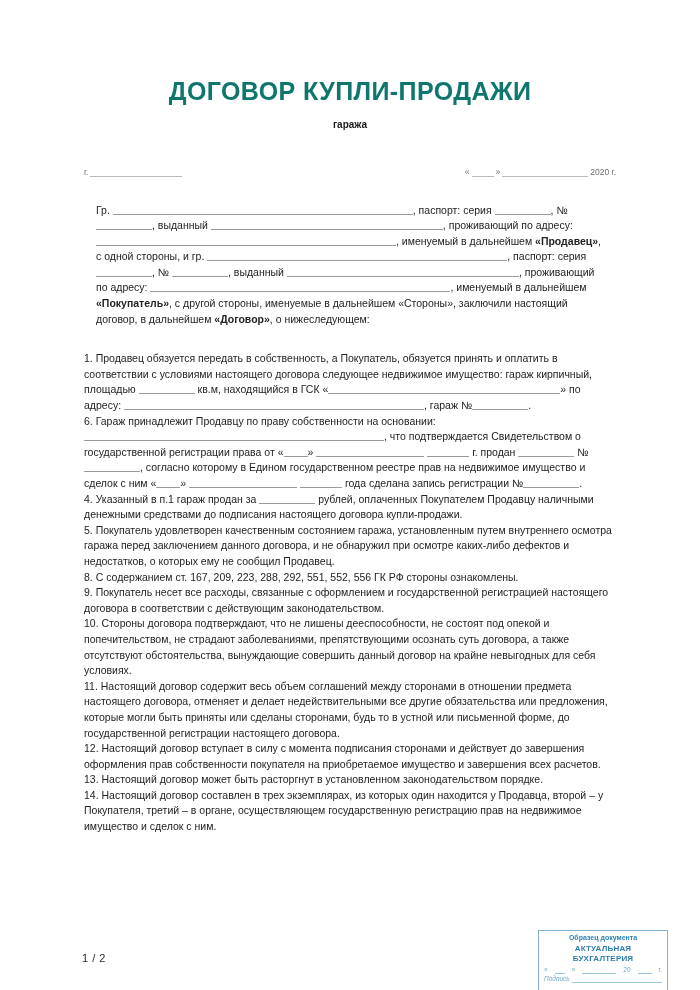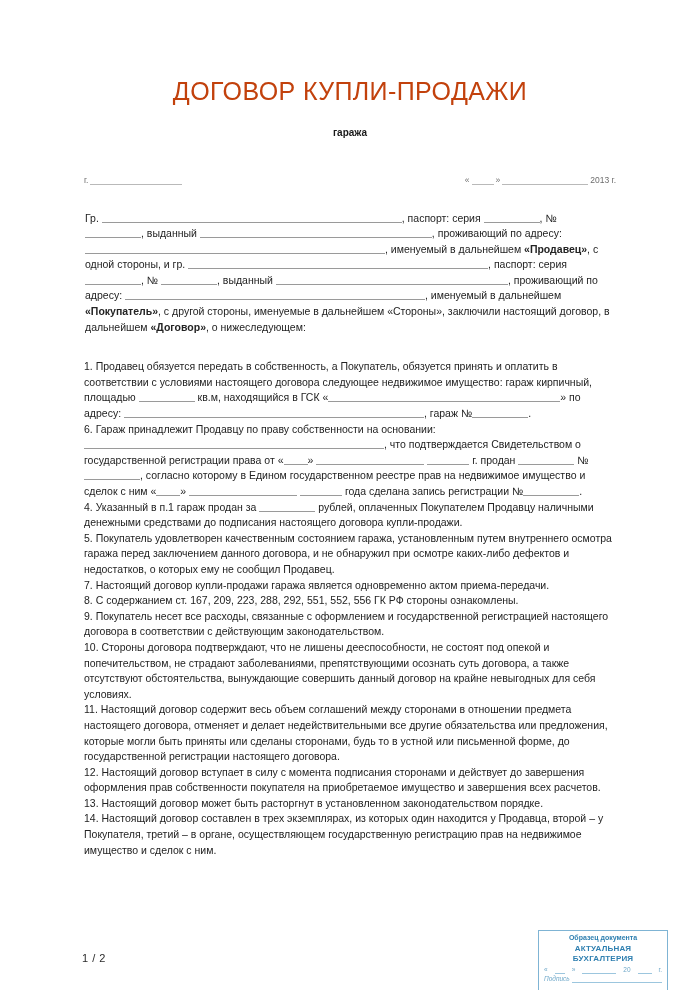--- a/index.html
+++ b/index.html
@@ -28,27 +28,27 @@
     width: 532px;
   }
 
   
   .title-block {
     margin-top: 78px;
     text-align: center;
   }
   .doc-title {
     font-size: 25px;
-    font-weight: 400;
+    font-weight: 700;
     letter-spacing: 0.4px;
-    color: #c2410c;
+    color: #0f766e;
     line-height: 1.1;
   }
   .doc-subtitle {
-    margin-top: 21px;
+    margin-top: 13px;
     font-size: 10px;
     font-weight: 700;
     color: #1a1a1a;
   }
 
   
   .citydate {
     margin-top: 37px;
     display: flex;
     justify-content: space-between;
@@ -74,21 +74,21 @@
 
   
   .para {
     margin-top: 26px;
     font-size: 10.5px;
     line-height: 15.6px;
     color: #232323;
     text-align: left;
   }
   .para p {
-    margin: 1px;
+    margin: 12px;
   }
   .b { font-weight: 700; }
 
   .fill {
     display: inline-block;
     border-bottom: 1px solid #9a9a9a;
     vertical-align: baseline;
     height: 11px;
     margin-bottom: -1px;
   }
@@ -207,21 +207,21 @@
     <div class="citydate">
       <div class="left">
         <span>г.</span>
         <span class="ul ul-city"></span>
       </div>
       <div class="right">
         <span>«</span>
         <span class="ul ul-day"></span>
         <span>»</span>
         <span class="ul ul-month"></span>
-        <span>2013 г.</span>
+        <span>2020 г.</span>
       </div>
     </div>
 
     <div class="para">
       <p>
         <span>Гр.</span>
         <span class="fill f-xxl"></span><span>, паспорт: серия</span>
         <span class="fill f-s"></span><span>, №</span>
         <span class="fill f-s"></span><span>, выданный</span>
         <span class="fill f-xl"></span><span>, проживающий по адресу:</span>
@@ -264,21 +264,20 @@
       </p>
 
 
       <p>
         <span>4. Указанный в п.1 гараж продан за</span>
         <span class="fill f-s"></span>
         <span>рублей, оплаченных Покупателем Продавцу наличными денежными средствами до подписания настоящего договора купли-продажи.</span>
       </p>
 
       <p>5. Покупатель удовлетворен качественным состоянием гаража, установленным путем внутреннего осмотра гаража перед заключением данного договора, и не обнаружил при осмотре каких-либо дефектов и недостатков, о которых ему не сообщил Продавец.</p>
-      <p>7. Настоящий договор купли-продажи гаража является одновременно актом приема-передачи.</p>
       <p>8. С содержанием ст. 167, 209, 223, 288, 292, 551, 552, 556 ГК РФ стороны ознакомлены.</p>
       <p>9. Покупатель несет все расходы, связанные с оформлением и государственной регистрацией настоящего договора в соответствии с действующим законодательством.</p>
       <p>10. Стороны договора подтверждают, что не лишены дееспособности, не состоят под опекой и попечительством, не страдают заболеваниями, препятствующими осознать суть договора, а также отсутствуют обстоятельства, вынуждающие совершить данный договор на крайне невыгодных для себя условиях.</p>
       <p>11. Настоящий договор содержит весь объем соглашений между сторонами в отношении предмета настоящего договора, отменяет и делает недействительными все другие обязательства или предложения, которые могли быть приняты или сделаны сторонами, будь то в устной или письменной форме, до государственной регистрации настоящего договора.</p>
       <p>12. Настоящий договор вступает в силу с момента подписания сторонами и действует до завершения оформления прав собственности покупателя на приобретаемое имущество и завершения всех расчетов.</p>
       <p>13. Настоящий договор может быть расторгнут в установленном законодательством порядке.</p>
       <p>14. Настоящий договор составлен в трех экземплярах, из которых один находится у Продавца, второй – у Покупателя, третий – в органе, осуществляющем государственную регистрацию прав на недвижимое имущество и сделок с ним.</p>
 
     </div>
   </div>

